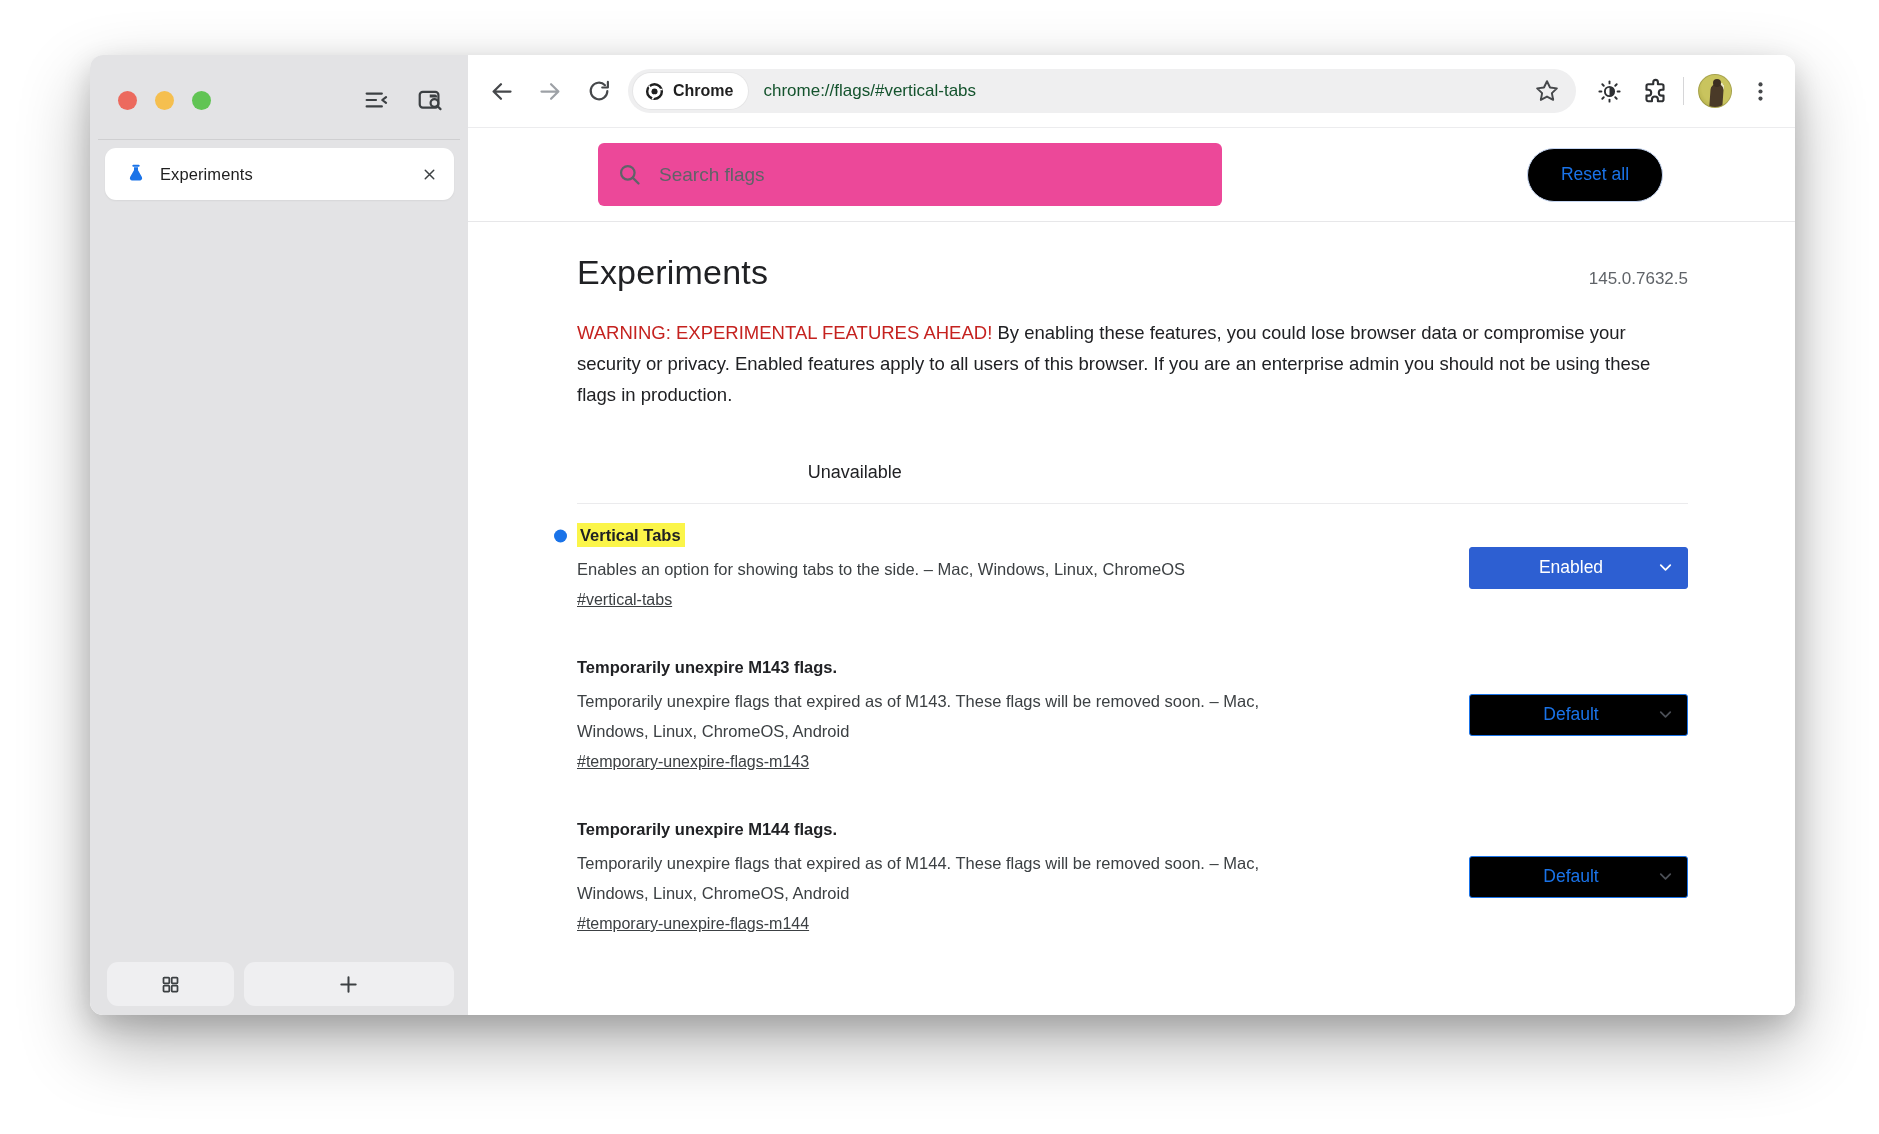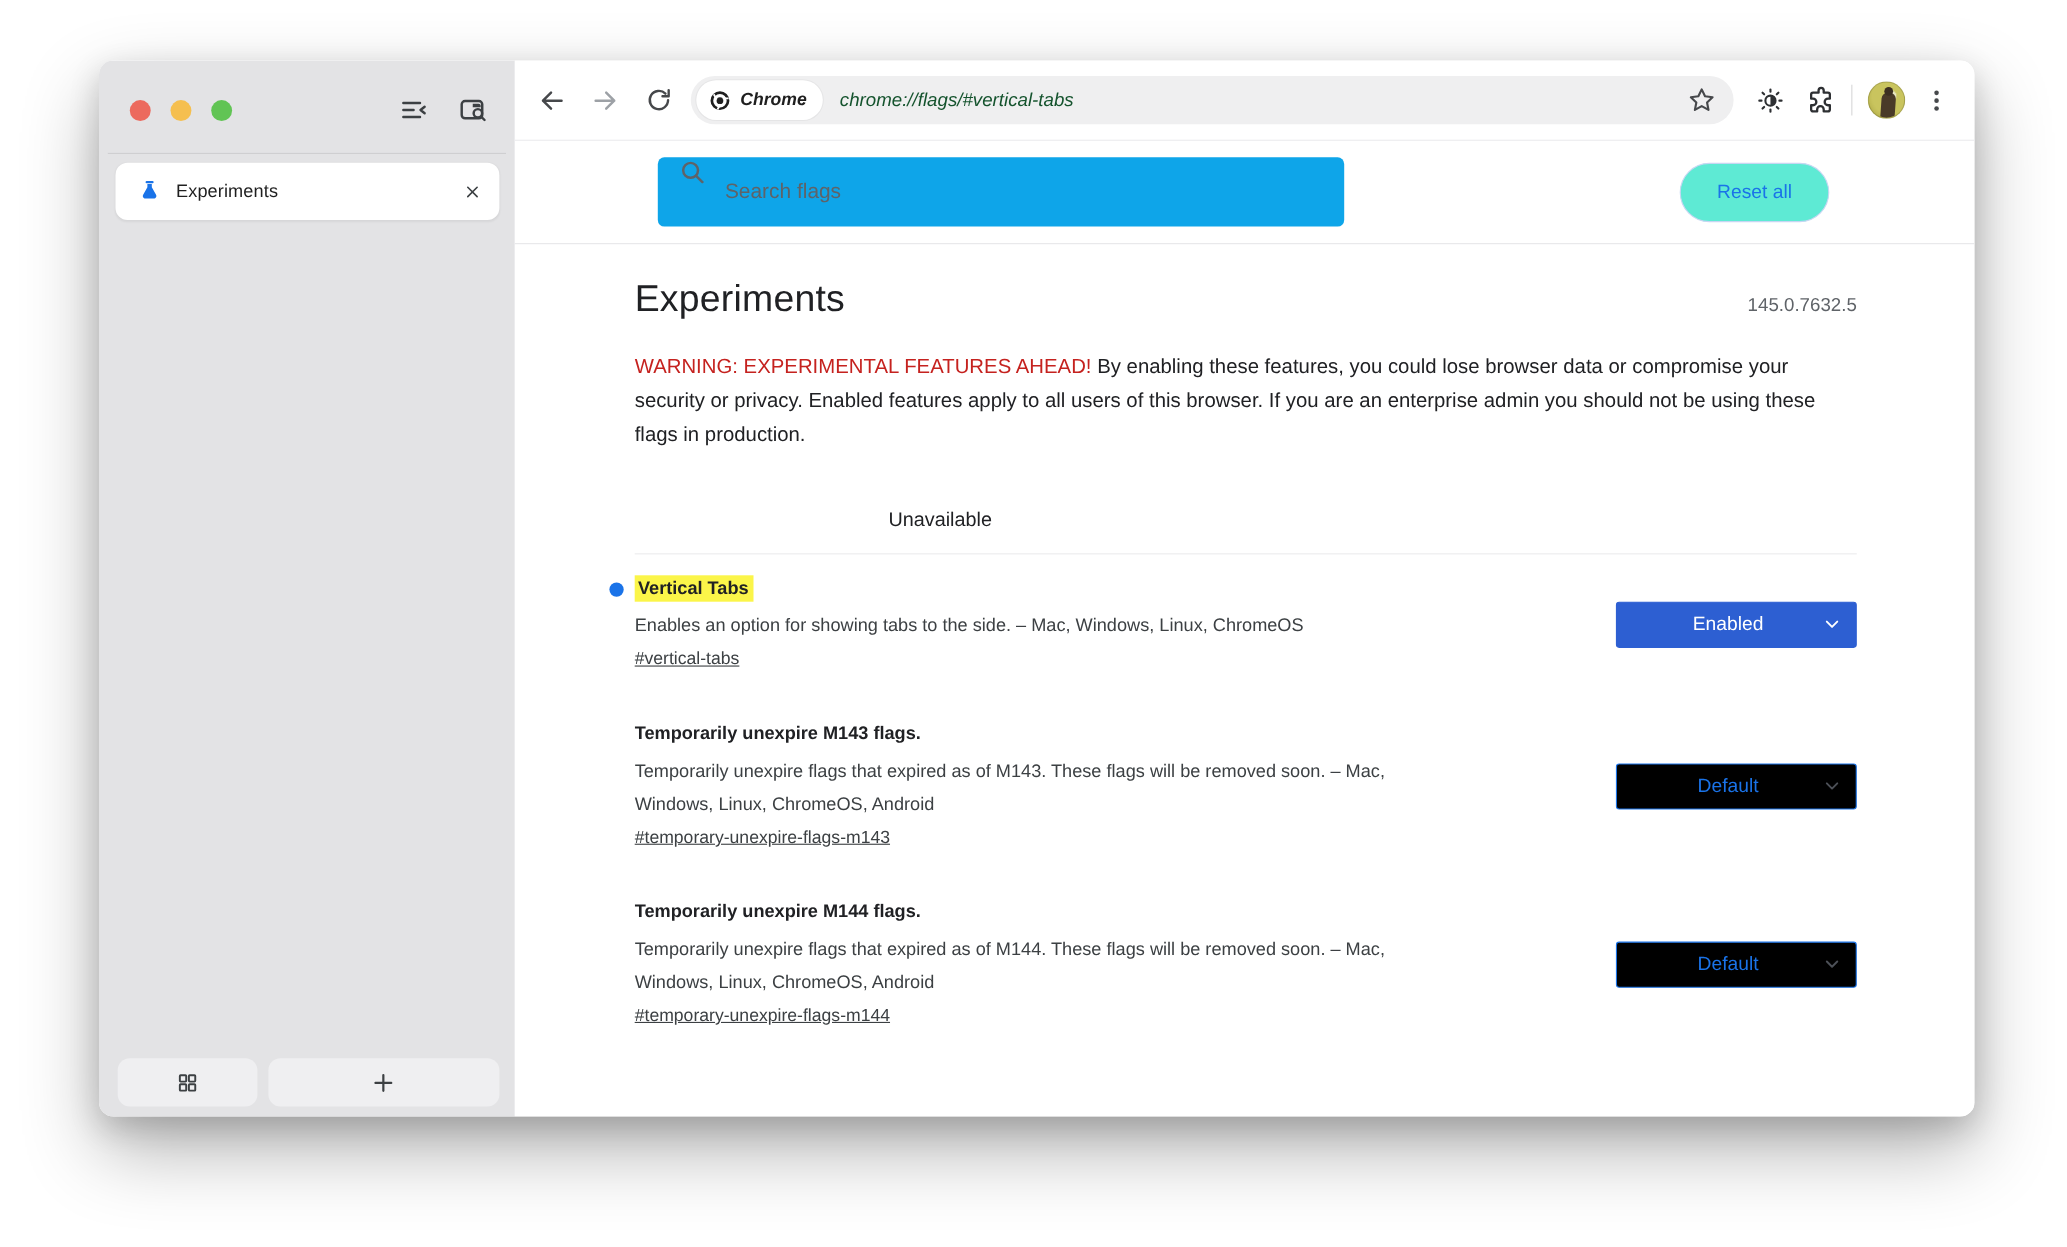--- a/index.html
+++ b/index.html
@@ -37,21 +37,21 @@
     display: flex; align-items: center; justify-content: center; color: #3c4043; cursor: pointer;
   }
   .sf-btn.grid { width: 128px; }
   .sf-btn.newtab { width: 213px; }
 
   
   .main { flex: 1; display: flex; flex-direction: column; background: #fff; min-width: 0; }
 
   .toolbar {
     height: 73px; display: flex; align-items: center; padding: 0 22px 0 20px;
-    border-bottom: 1px solid #ececee; flex-shrink: 0; font-style: italic;
+    border-bottom: 1px solid #ececee; flex-shrink: 0;
   }
   .nav-btn { background: none; border: none; display: flex; align-items: center; justify-content: center; color: #46484b; cursor: pointer; padding: 0; }
   .nav-btn + .nav-btn { margin-left: 22px; }
   .nav-btn.disabled { color: #9da1a6; }
   .omnibox {
     flex: 1; height: 44px; margin: 0 20px 0 16px; background: #efeff0; border-radius: 22px;
     display: flex; align-items: center; padding: 0 16px 0 5px; min-width: 0; cursor: text;
   }
   .site-chip {
     height: 36px; background: #ffffff; border-radius: 18px; display: flex; align-items: center;
@@ -74,30 +74,30 @@
     content: ""; position: absolute; left: 14px; top: 4px; width: 8px; height: 8px;
     background: #3c2f21; border-radius: 50%; z-index: 2;
   }
 
   
   .flags-header {
     height: 94px; display: flex; align-items: center; justify-content: space-between;
     padding: 0 132px 0 130px; border-bottom: 1px solid #e7e7e9; flex-shrink: 0;
   }
   .search-box {
-    width: 624px; height: 63px; background: #0ea5e9; border-radius: 6px;
-    display: flex; padding: 0 18px; gap: 16px;
+    width: 624px; height: 63px; background: #ec4899; border-radius: 6px;
+    display: flex; align-items: center; padding: 0 18px; gap: 16px;
   }
   .search-box input {
     flex: 1; border: none; background: transparent; outline: none;
     font-size: 19px; color: #202124; font-family: inherit;
   }
   .search-box input::placeholder { color: #5f6368; }
   .reset-btn {
-    width: 136px; height: 54px; border-radius: 27px; background: #5eead4;
+    width: 136px; height: 54px; border-radius: 27px; background: #000000;
     border: 1px solid #c6d6f2; color: #1a73e8; font-size: 17.5px; font-weight: 500;
     font-family: inherit; cursor: pointer;
   }
 
   
   .content { flex: 1; overflow: hidden; padding: 31px 107px 0 109px; }
   .title-row { display: flex; align-items: baseline; justify-content: space-between; }
   .page-title { font-size: 34px; font-weight: 400; color: #202124; letter-spacing: .2px; }
   .version { font-size: 17px; color: #5f6368; }
 

